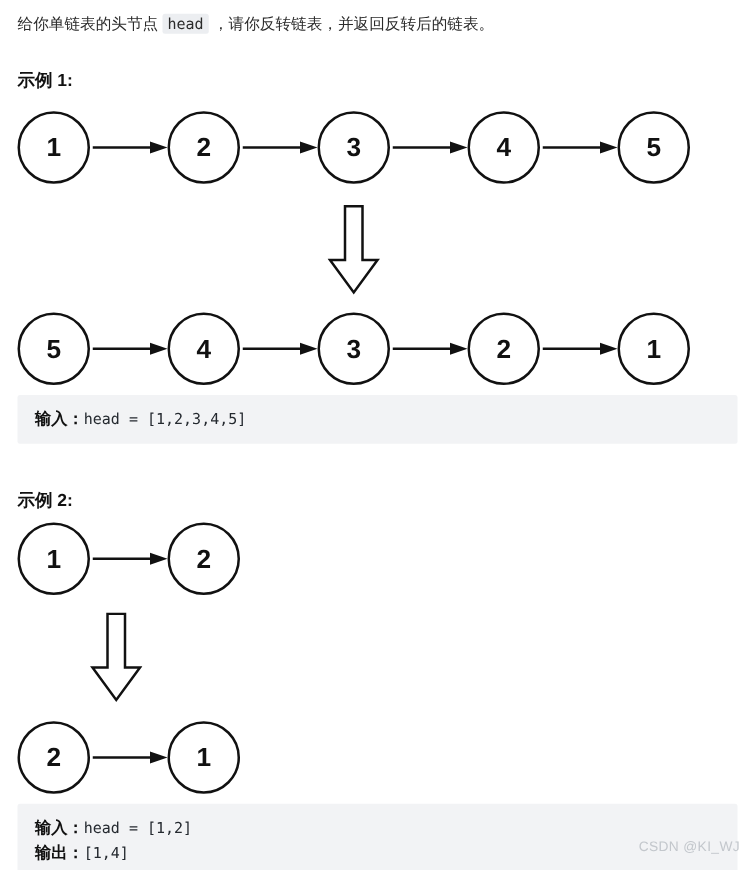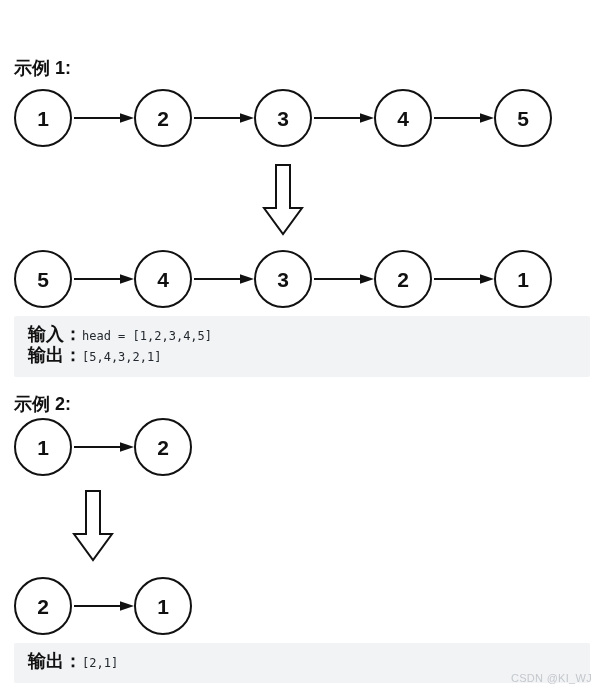--- a/index.html
+++ b/index.html
@@ -37,21 +37,21 @@
     background: #eceef1;
     border-radius: 2px;
     padding: 1px 4px;
     color: #2b2b2b;
   }
 
   
   .section-title {
     position: absolute;
     left: 14px;
-    font-size: 18px;
+    font-size: 14px;
     font-weight: bold;
     color: #111111;
   }
   #title-ex1 { top: 56px; }
   #title-ex2 { top: 392px; }
 
   
   .ll-row {
     position: absolute;
     left: 0;
@@ -100,40 +100,43 @@
     font-family: "DejaVu Sans Mono", "Liberation Mono", monospace;
     font-size: 12px;
     line-height: 19px;
     color: #24292f;
     white-space: pre;
   }
   .code-label {
     font-family: "Liberation Sans", "DejaVu Sans", sans-serif;
     font-weight: bold;
     color: #111111;
-    font-size: 18px;
+    font-size: 13px;
   }
 
   
   .watermark {
     position: absolute;
     right: 12px;
     bottom: 12px;
     font-size: 11px;
     color: #c3c7cc;
     letter-spacing: 0.3px;
     user-select: none;
     margin-top: 28px;
   }
 </style>
 </head>
 <body>
 
 <div class="page">
 
+  <div class="intro">
+    <span>给你单链表的头节点 </span><span class="inline-code">head</span><span> ，请你反转链表，并返回反转后的链表。</span>
+  </div>
 
   <div class="section-title" id="title-ex1">示例 1:</div>
 
   <div class="ll-row" id="ex1-input-row" style="top:89px;">
     <div class="node" style="left:14px;top:0;">1</div>
     <div class="link" style="left:74px;width:60px;">
       <svg width="60" height="12" viewBox="0 0 60 12">
         <line x1="0" y1="6" x2="50" y2="6" stroke="#111111" stroke-width="2"></line>
         <polygon points="60,6 46,1.2 46,10.8" fill="#111111"></polygon>
       </svg>
@@ -195,21 +198,20 @@
       <svg width="60" height="12" viewBox="0 0 60 12">
         <line x1="0" y1="6" x2="50" y2="6" stroke="#111111" stroke-width="2"></line>
         <polygon points="60,6 46,1.2 46,10.8" fill="#111111"></polygon>
       </svg>
     </div>
     <div class="node" style="left:494px;top:0;">1</div>
   </div>
 
   <div class="codeblock" style="top:316px;">
     <div class="code-line"><span class="code-label">输入：</span><span>head = [1,2,3,4,5]</span></div>
-    <div class="code-line"><span class="code-label">输出：</span><span>[5,4,3,2,1]</span></div>
   </div>
 
   <div class="section-title" id="title-ex2">示例 2:</div>
 
   <div class="ll-row" id="ex2-input-row" style="top:418px;">
     <div class="node" style="left:14px;top:0;">1</div>
     <div class="link" style="left:74px;width:60px;">
       <svg width="60" height="12" viewBox="0 0 60 12">
         <line x1="0" y1="6" x2="50" y2="6" stroke="#111111" stroke-width="2"></line>
         <polygon points="60,6 46,1.2 46,10.8" fill="#111111"></polygon>
@@ -229,18 +231,19 @@
     <div class="link" style="left:74px;width:60px;">
       <svg width="60" height="12" viewBox="0 0 60 12">
         <line x1="0" y1="6" x2="50" y2="6" stroke="#111111" stroke-width="2"></line>
         <polygon points="60,6 46,1.2 46,10.8" fill="#111111"></polygon>
       </svg>
     </div>
     <div class="node" style="left:134px;top:0;">1</div>
   </div>
 
   <div class="codeblock" style="top:643px;">
-    <div class="code-line"><span class="code-label">输出：</span><span>[2,1]</span></div>
+    <div class="code-line"><span class="code-label">输入：</span><span>head = [1,2]</span></div>
+    <div class="code-line"><span class="code-label">输出：</span><span>[1,4]</span></div>
   </div>
 
   <div class="watermark">CSDN @KI_WJ</div>
 
 </div>
 
 </body></html>

